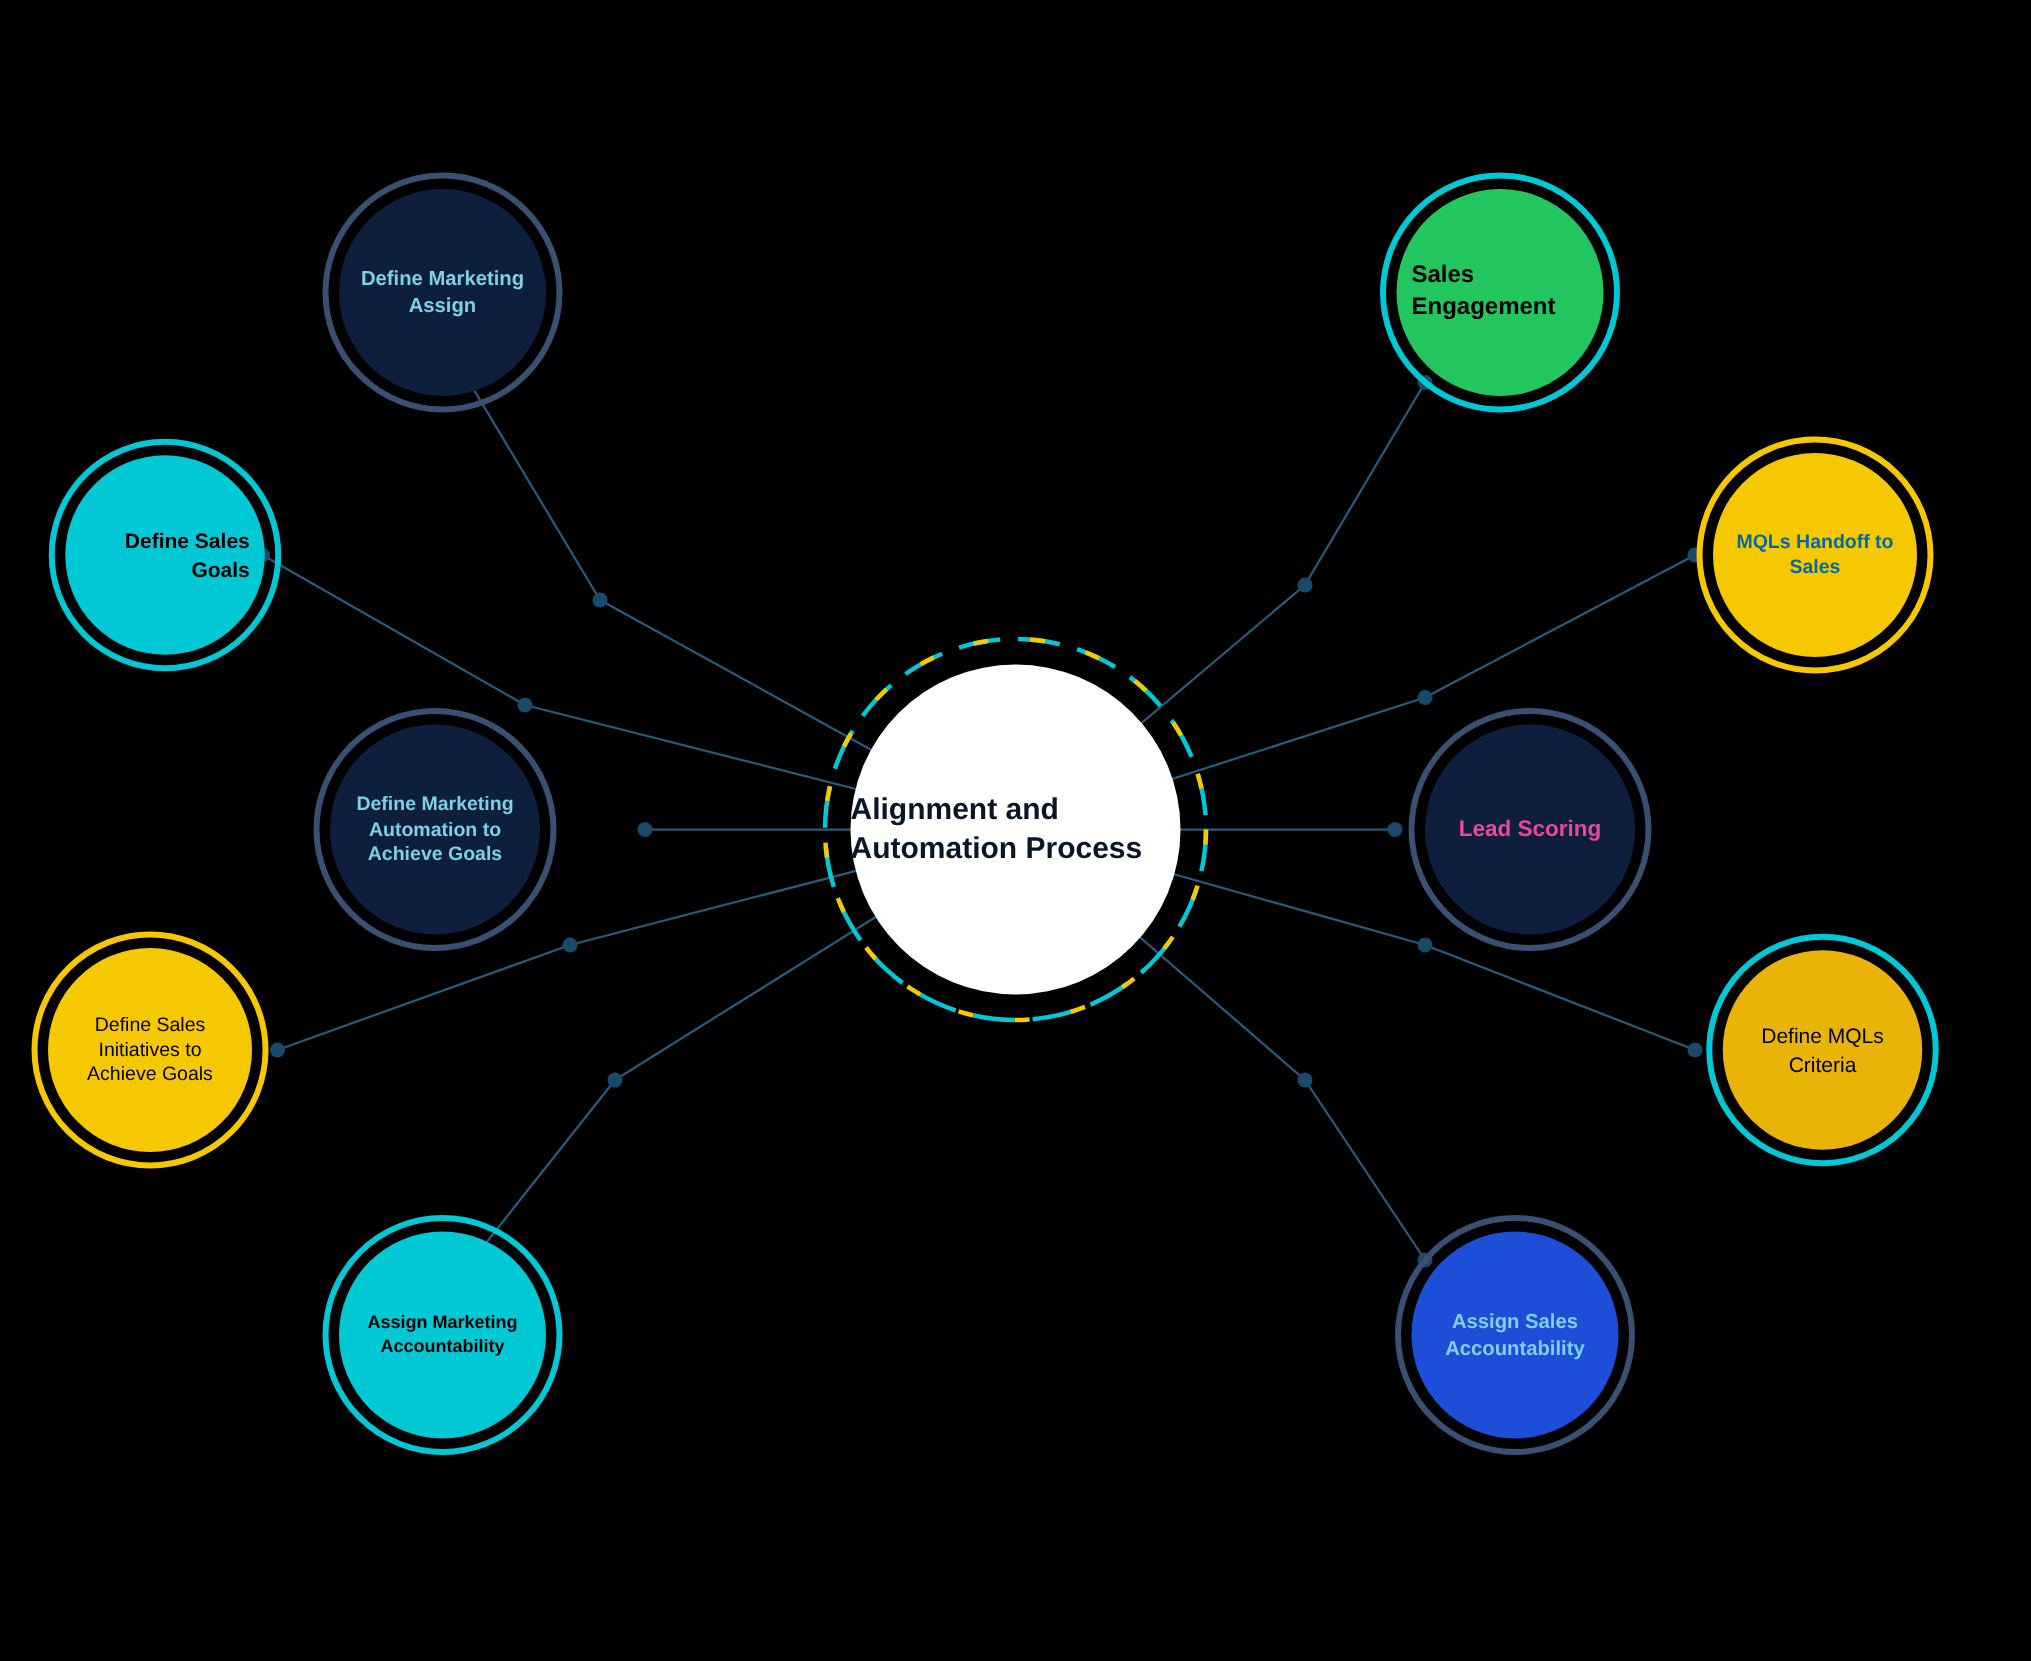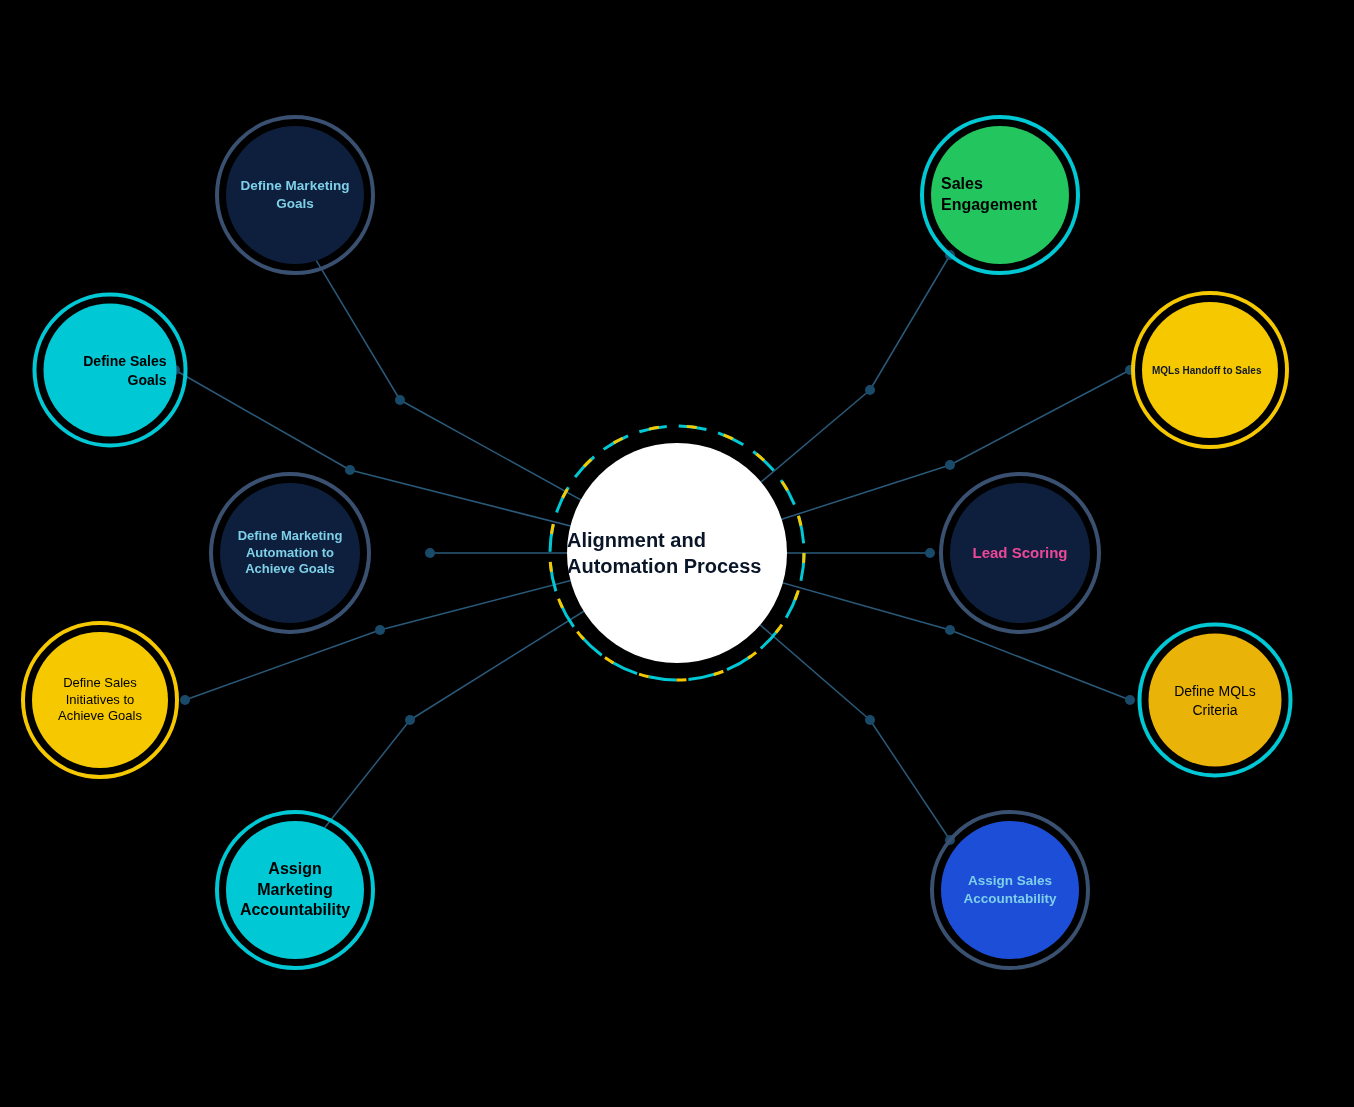--- a/index.html
+++ b/index.html
@@ -117,21 +117,21 @@
     border-radius: 50%;
     background: #0d1f3c;
     display: flex; align-items: center; justify-content: center;
     text-align: center;
     font-size: 13.5px; font-weight: bold;
     color: #7ecfe8;
     z-index: 8;
     line-height: 1.3;
     padding: 10px;
   ">
-    <span>Define Marketing Goals</span>
+    <span>Define Marketing Assign</span>
   </div>
 
   <div style="
     position: absolute; left: 110px; top: 370px;
     transform: translate(-50%,-50%);
     width: 155px; height: 155px;
     border-radius: 50%;
     border: 4px solid #00c8d4;
     background: transparent;
     z-index: 7;
@@ -215,21 +215,21 @@
     z-index: 7;
   "></div>
   <div style="
     position: absolute; left: 295px; top: 890px;
     transform: translate(-50%,-50%);
     width: 138px; height: 138px;
     border-radius: 50%;
     background: #00c8d4;
     display: flex; align-items: center; justify-content: center;
     text-align: center;
-    font-size: 16px; font-weight: bold;
+    font-size: 12px; font-weight: bold;
     color: #000;
     z-index: 8;
     line-height: 1.3;
     padding: 10px;
   ">
     <span>Assign Marketing Accountability</span>
   </div>
 
   <div style="
     position: absolute; left: 1000px; top: 195px;
@@ -265,24 +265,24 @@
     border: 4px solid #f5c800;
     background: transparent;
     z-index: 7;
   "></div>
   <div style="
     position: absolute; left: 1210px; top: 370px;
     transform: translate(-50%,-50%);
     width: 136px; height: 136px;
     border-radius: 50%;
     background: #f5c800;
-    display: flex; align-items: center; justify-content: flex-start;
-    text-align: center;
-    font-size: 10px; font-weight: bold;
-    color: #0f172a;
+    display: flex; align-items: center; justify-content: center;
+    text-align: center;
+    font-size: 13px; font-weight: bold;
+    color: #0369a1;
     z-index: 8;
     line-height: 1.3;
     padding: 10px;
   ">
     <span>MQLs Handoff to Sales</span>
   </div>
 
   <div style="
     position: absolute; left: 1020px; top: 553px;
     transform: translate(-50%,-50%);

